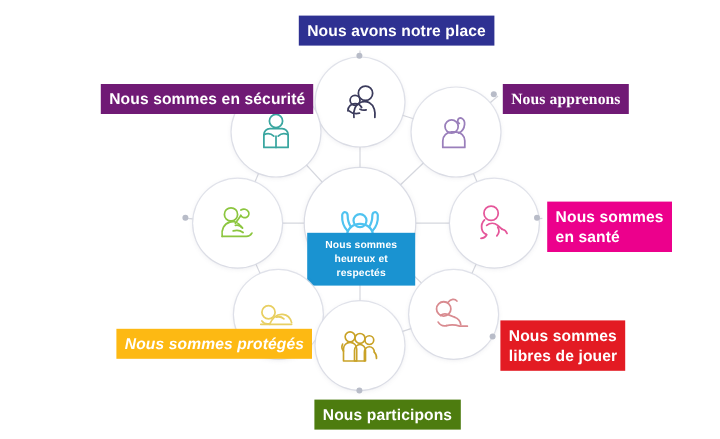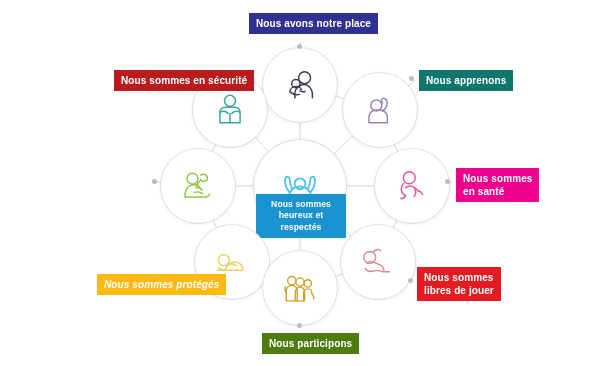--- a/index.html
+++ b/index.html
@@ -52,21 +52,21 @@
   }
   .node.center .icon-wrap {
     width: 52px;
     height: 52px;
   }
   .node svg { display: block; width: 100%; height: 100%; }
 
   .label {
     position: absolute;
     color: #ffffff;
-    font-size: 10px;
+    font-size: 13px;
     font-weight: bold;
     line-height: 1.32;
     padding: 4px 7px;
     white-space: pre-line;
     letter-spacing: 0.1px;
     box-sizing: border-box;
   }
   .label.center-label {
     font-size: 8.6px;
     text-align: center;
@@ -155,35 +155,35 @@
         <g fill="none" stroke="#3aa6a0" stroke-width="1.6" stroke-linecap="round" stroke-linejoin="round">
           <circle cx="24" cy="14" r="6"></circle>
           <path d="M13 38V26.5c0-3 2.4-5.5 5.5-5.5h11c3.1 0 5.5 2.5 5.5 5.5V38z"></path>
           <path d="M13 26.5c3-1.5 6.5-1.2 9 1.2M35 26.5c-3-1.5-6.5-1.2-9 1.2"></path>
           <path d="M24 27.7V38"></path>
         </g>
       </svg>
     </span>
   </div>
   <div class="dot" style="left:186px; top:78px;"></div>
-  <div class="label" style="left:84px; top:70px; background:#b91c1c;margin-left:30px;">Nous sommes en sécurité</div>
+  <div class="label" style="left:84px; top:70px; background:#701a75;">Nous sommes en sécurité</div>
 
   <div class="node outer" style="left:343px; top:73px;">
     <span class="icon-wrap">
       <svg viewBox="0 0 48 48">
         <g fill="none" stroke="#9a7fbb" stroke-width="1.6" stroke-linecap="round" stroke-linejoin="round">
           <circle cx="20" cy="19" r="6"></circle>
           <path d="M12 38v-6c0-4.5 3.5-8 8-8h4c4.5 0 8 3.5 8 8v6z"></path>
           <path d="M26.5 25c3-1.5 5-4.5 5.3-8 .2-2.2-.6-4.3-2.3-5.3-1.5-.9-3.3-.3-3.8 1.3-.4 1.3.2 2.6 1.3 3.2"></path>
         </g>
       </svg>
     </span>
   </div>
   <div class="dot" style="left:409px; top:76px;"></div>
-  <div class="label" style="left:419px; top:70px; background:#0f766e;">Nous apprenons</div>
+  <div class="label" style="left:419px; top:70px; background:#701a75;font-family:Liberation Serif, serif;">Nous apprenons</div>
 
   <div class="node outer" style="left:161px; top:149px;">
     <span class="icon-wrap">
       <svg viewBox="0 0 48 48">
         <g fill="none" stroke="#8cc63f" stroke-width="1.6" stroke-linecap="round" stroke-linejoin="round">
           <circle cx="18" cy="16" r="6"></circle>
           <path d="M10 36c-1-6 1.5-11.5 7-13 4-1.1 8 .6 10 4"></path>
           <path d="M10 36h22c2 0 4-1.3 5-3"></path>
           <path d="M22 26c2.5-.5 5 .5 6.5 2.5"></path>
           <path d="M27 12c2.5-1.5 5.5-.8 6.8 1.5 1 1.8.3 4-1.5 5-2 1.1-4.5.3-5.5-1.6"></path>

